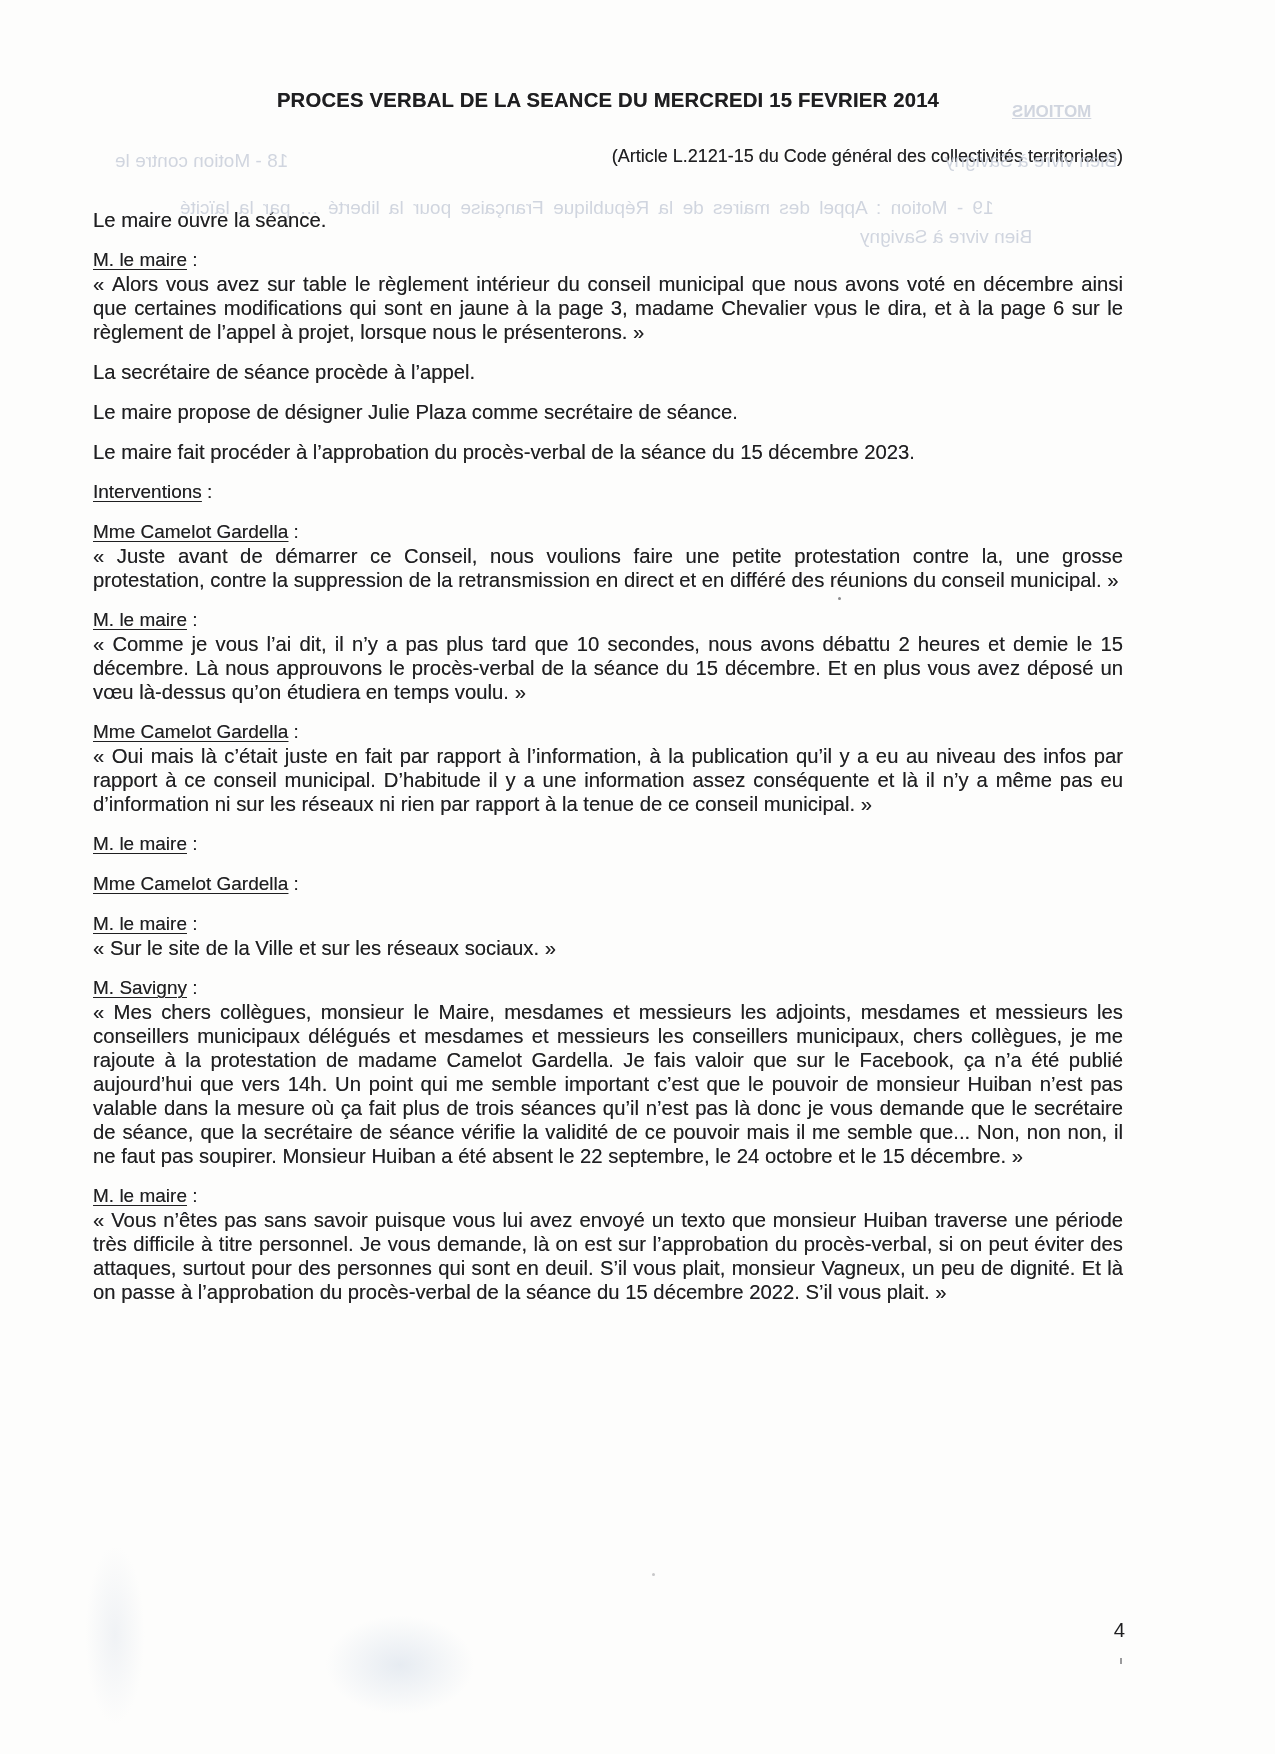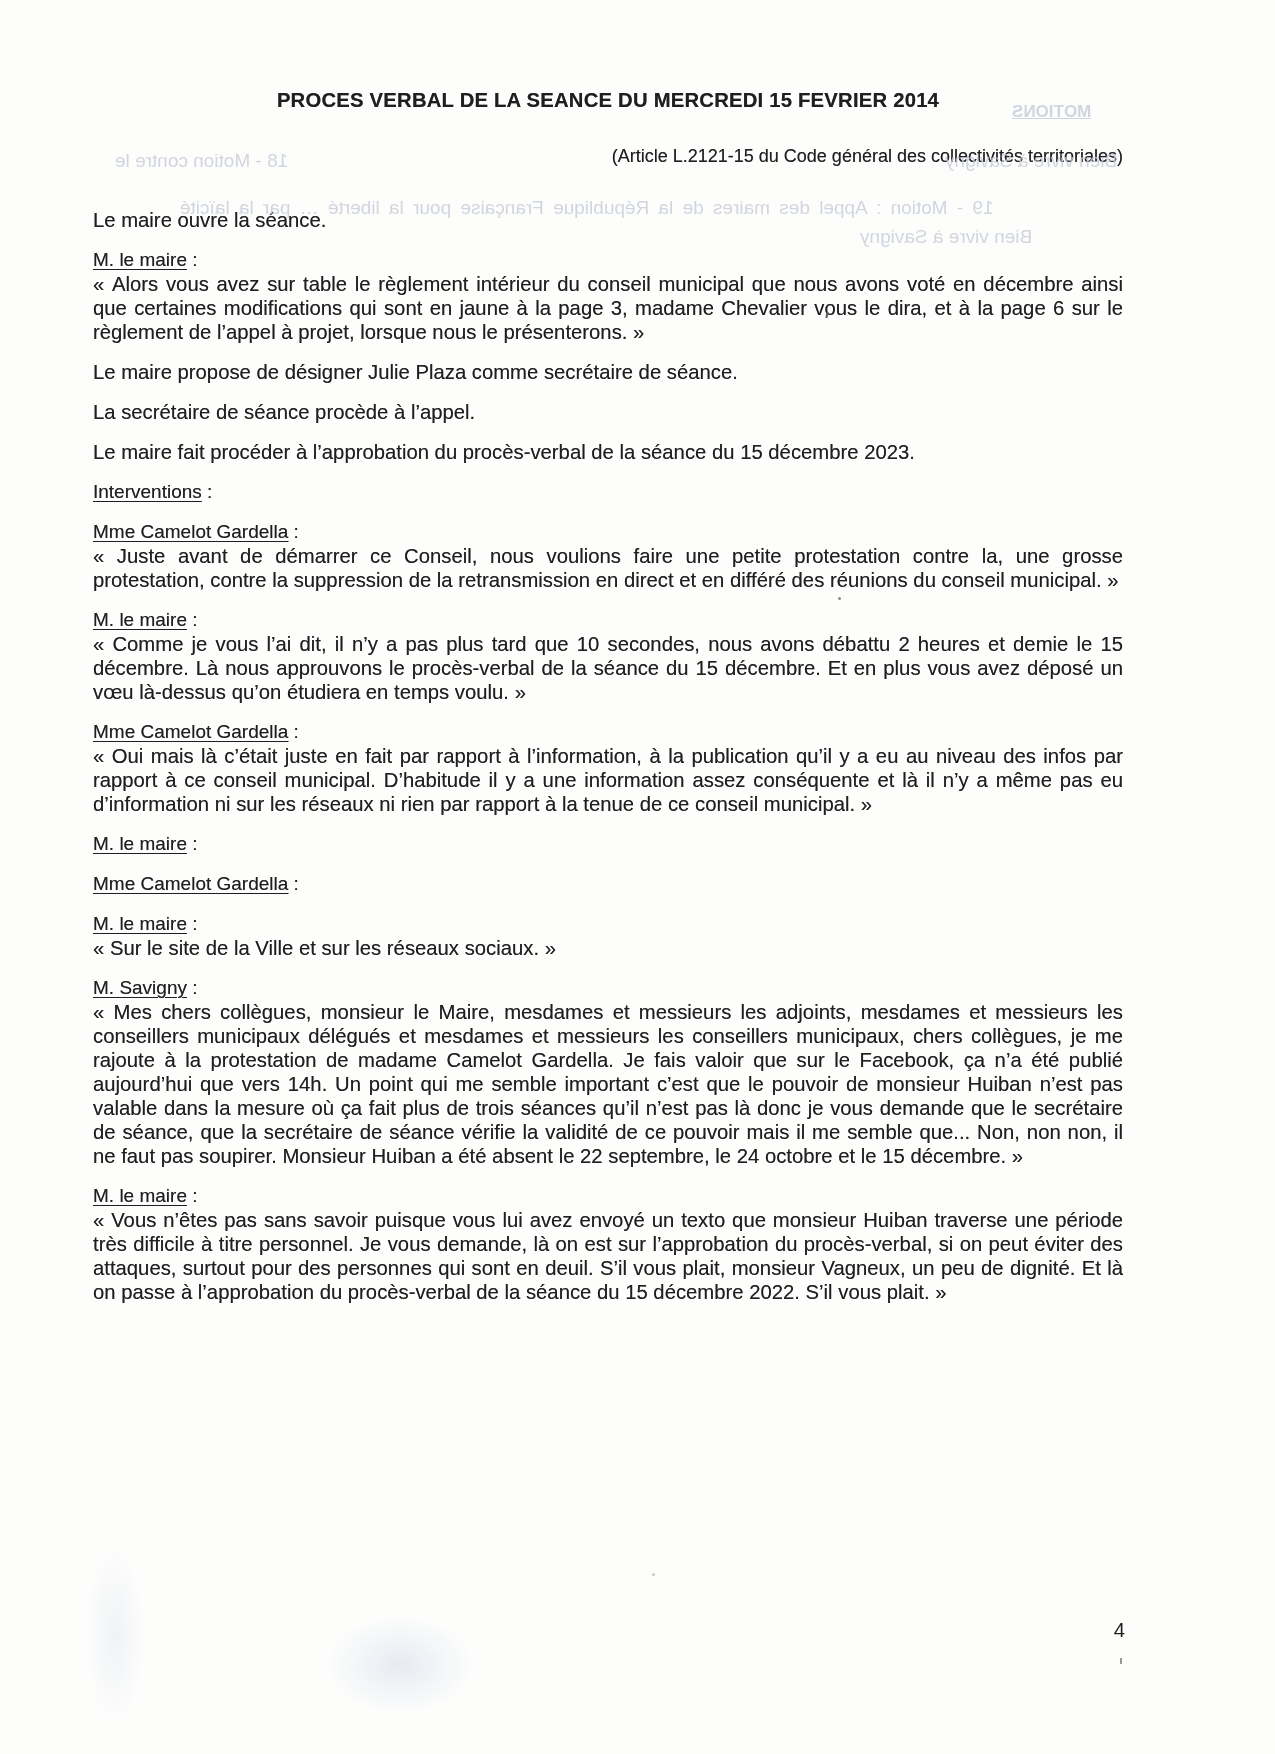--- a/index.html
+++ b/index.html
@@ -80,24 +80,24 @@
 
   <div id="content">
       <div class="block">
         <p class="para">Le maire ouvre la séance.</p>
       </div>
       <div class="block">
         <div class="speaker"><span class="u">M. le maire</span><span> :</span></div>
         <p class="para">«&nbsp;Alors vous avez sur table le règlement intérieur du conseil municipal que nous avons voté en décembre ainsi que certaines modifications qui sont en jaune à la page 3, madame Chevalier vous le dira, et à la page 6 sur le règlement de l’appel à projet, lorsque nous le présenterons.&nbsp;»</p>
       </div>
       <div class="block">
-        <p class="para">Le maire propose de désigner Julie Plaza comme secrétaire de séance.</p>
+        <p class="para">La secrétaire de séance procède à l’appel.</p>
       </div>
       <div class="block">
-        <p class="para">La secrétaire de séance procède à l’appel.</p>
+        <p class="para">Le maire propose de désigner Julie Plaza comme secrétaire de séance.</p>
       </div>
       <div class="block">
         <p class="para">Le maire fait procéder à l’approbation du procès-verbal de la séance du 15 décembre 2023.</p>
       </div>
       <div class="block">
         <div class="speaker"><span class="u">Interventions</span><span> :</span></div>
       </div>
       <div class="block">
         <div class="speaker"><span class="u">Mme Camelot Gardella</span><span> :</span></div>
         <p class="para">«&nbsp;Juste avant de démarrer ce Conseil, nous voulions faire une petite protestation contre la, une grosse protestation, contre la suppression de la retransmission en direct et en différé des réunions du conseil municipal.&nbsp;»</p>

